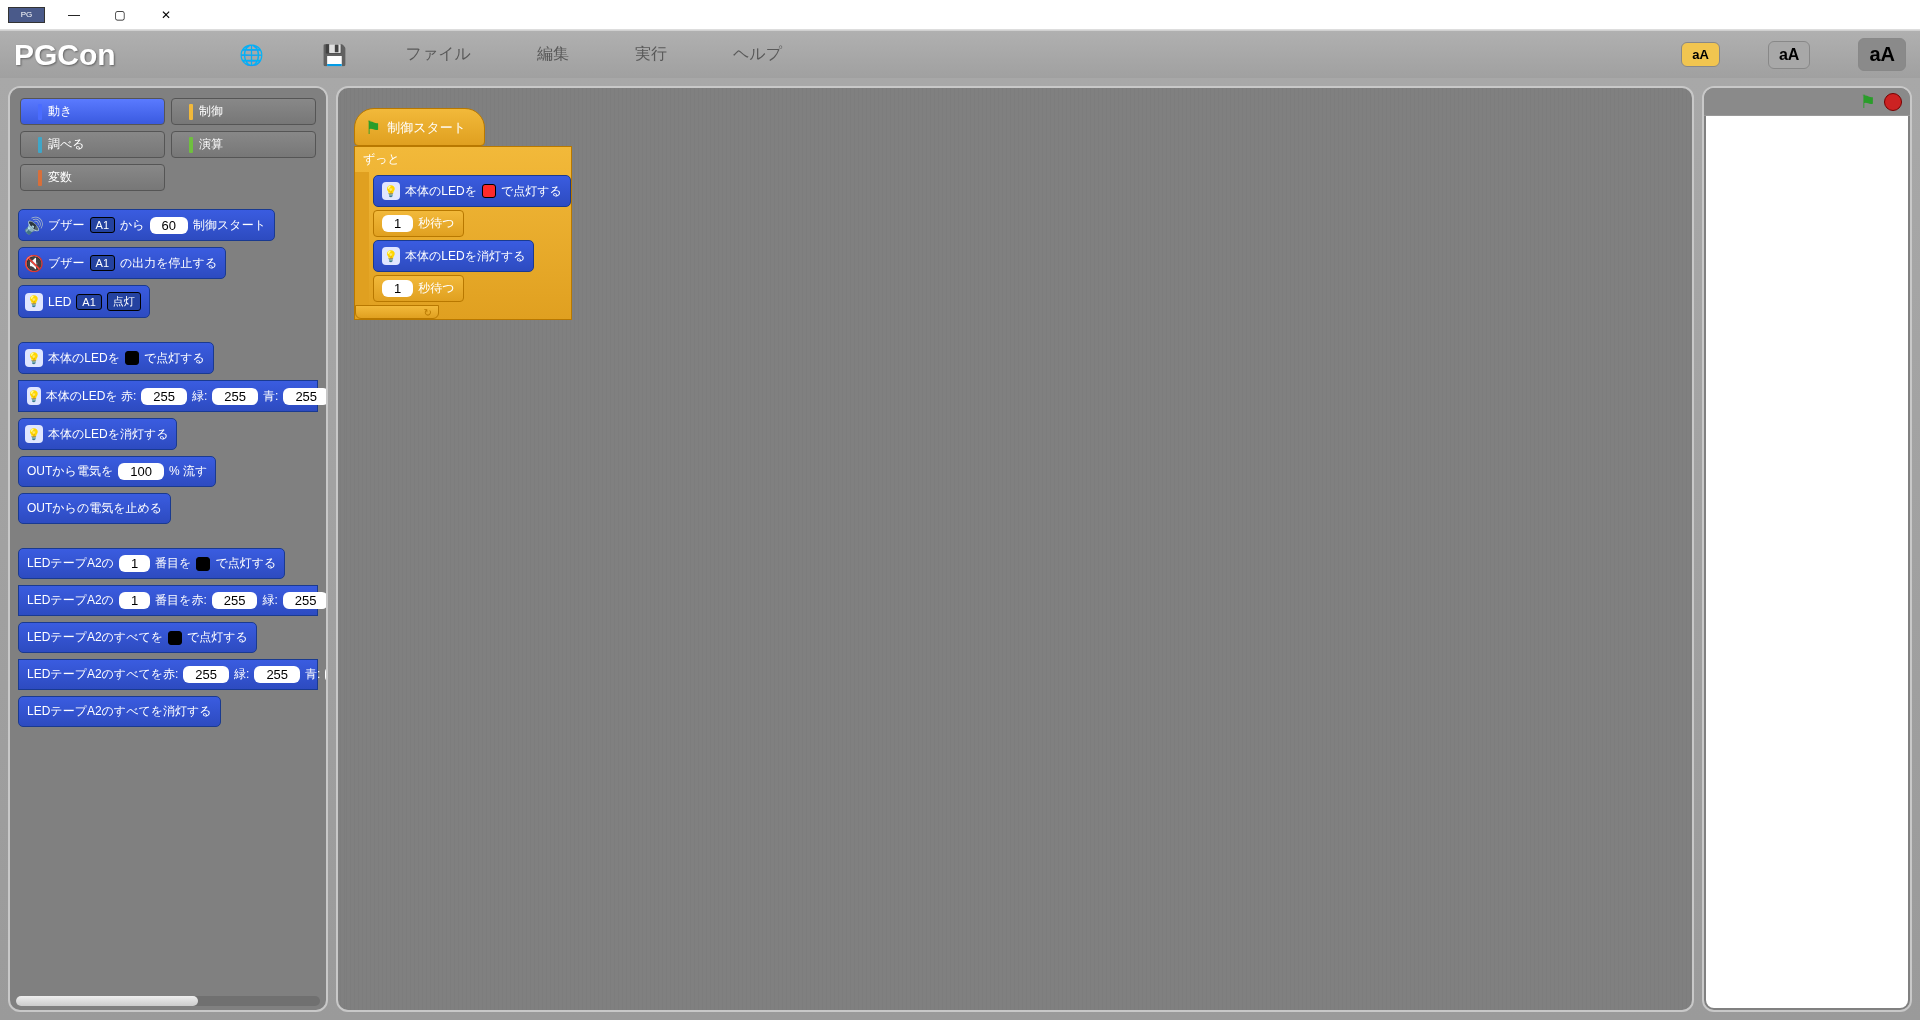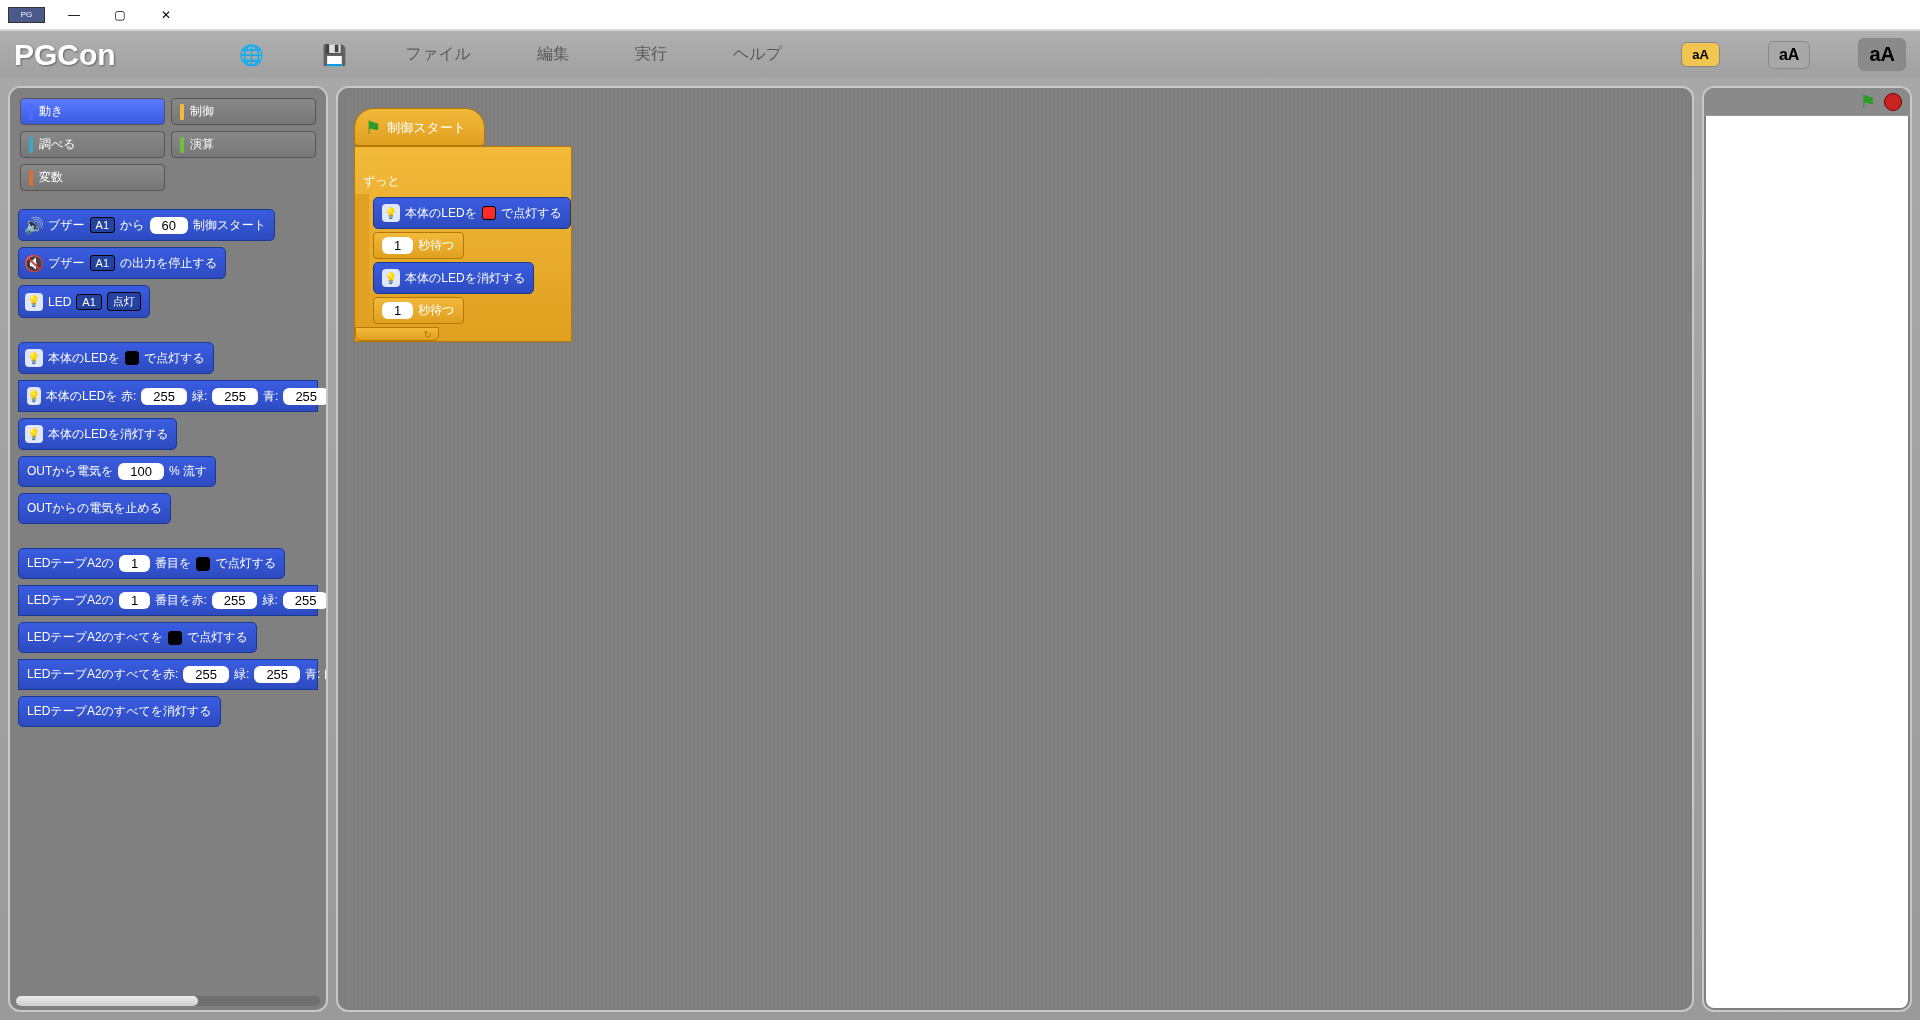--- a/index.html
+++ b/index.html
@@ -17,21 +17,21 @@
 .spacer { flex: 1; }
 .font-btn { border-radius: 6px; padding: 4px 10px; margin-left: 4px; font-weight: bold; border: 1px solid #888; }
 .fb-s { background: #f1c550; font-size: 13px; }
 .fb-m { background: #a8a8a8; font-size: 16px; }
 .fb-l { background: #8a8a8a; font-size: 20px; }
 
 .workspace { position: absolute; top: 78px; left: 0; right: 0; bottom: 0; background: linear-gradient(#a8a8a8, #9a9a9a); padding: 8px; display: flex; gap: 8px; }
 .panel { background: #808080; border: 2px solid #c8c8c8; border-radius: 12px; position: relative; }
 .palette { width: 320px; display: flex; flex-direction: column; }
 .cat-grid { display: grid; grid-template-columns: 1fr 1fr; gap: 6px; padding: 10px; background: #808080; border-top-left-radius: 10px; border-top-right-radius: 10px; }
-.cat-btn { border-radius: 4px; padding: 4px 8px; font-size: 12px; color: #fff; border: 1px solid #555; display: flex; align-items: center; cursor: pointer; background: linear-gradient(#888, #777); }
+.cat-btn { border-radius: 4px; padding: 4px 17px; font-size: 12px; color: #fff; border: 1px solid #555; display: flex; align-items: center; cursor: pointer; background: linear-gradient(#888, #777); }
 .cat-btn .sw { width: 4px; height: 16px; margin-right: 6px; border-radius: 1px; }
 .cat-btn.active { background: linear-gradient(#5a7aff, #3a5ae0); }
 .blk-list { flex: 1; overflow: hidden; padding: 8px; display: flex; flex-direction: column; gap: 6px; position: relative; }
 .scrollbar-h { position: absolute; left: 6px; right: 6px; bottom: 4px; height: 10px; background: #707070; border-radius: 5px; }
 .scrollbar-h .thumb { width: 60%; height: 100%; background: linear-gradient(#eee,#ccc); border-radius: 5px; }
 
 .scr-area { flex: 1; background: #808080; border: 2px solid #c8c8c8; border-radius: 12px; position: relative; overflow: hidden;
   background-image: repeating-linear-gradient(90deg, #7d7d7d 0 1px, #808080 1px 4px); background-position: 8px 0; }
 
 .stage { width: 210px; background: #808080; border: 2px solid #c8c8c8; border-radius: 12px; display: flex; flex-direction: column; }
@@ -48,21 +48,21 @@
 .dd { background: #2442a0; border: 1px solid #000; border-radius: 3px; padding: 1px 5px; font-size: 11px; }
 .csw { width: 14px; height: 14px; border-radius: 3px; border: 1px solid #000; }
 .ic-bulb { width: 18px; height: 18px; background: #e0e6ff; border-radius: 4px; display: flex; align-items: center; justify-content: center; font-size: 11px; color: #222; }
 .ic-spk { width: 18px; height: 18px; color: #fff; font-size: 16px; display: flex; align-items: center; justify-content: center; }
 .grp-sep { height: 12px; }
 
 
 .script { position: absolute; left: 16px; top: 20px; }
 .hat { background: linear-gradient(#f2b93a, #e0a020); border: 1px solid #b87800; color: #fff; font-size: 13px; border-radius: 20px 20px 4px 4px; padding: 8px 18px 6px 10px; display: inline-flex; align-items: center; gap: 6px; }
 .cblk { background: linear-gradient(#f2b93a, #e0a020); border: 1px solid #b87800; color: #fff; font-size: 12px; }
-.c-top { padding: 4px 18px 4px 8px; border-radius: 4px 4px 0 0; display: inline-block; margin-top: 22px; }
+.c-top { padding: 4px 18px 4px 8px; border-radius: 4px 4px 0 0; display: inline-block; }
 .c-body { border-left: 14px solid #e0a020; padding: 3px 0 3px 4px; display: flex; flex-direction: column; gap: 3px; align-items: flex-start; }
 .c-bot { height: 14px; border-radius: 0 0 6px 6px; width: 84px; position: relative; }
 .c-bot::after { content: "↻"; position: absolute; right: 6px; bottom: 0; font-size: 10px; color: #b87800; }
 .wait-blk { background: linear-gradient(#f2b93a, #e0a020); border: 1px solid #b87800; color: #fff; font-size: 12px; border-radius: 4px; padding: 4px 8px; display: inline-flex; align-items: center; gap: 5px; }
 .hat .flag-ic { color: #2a9d2a; }
 </style>
 </head>
 <body>
 
 <div class="titlebar">

